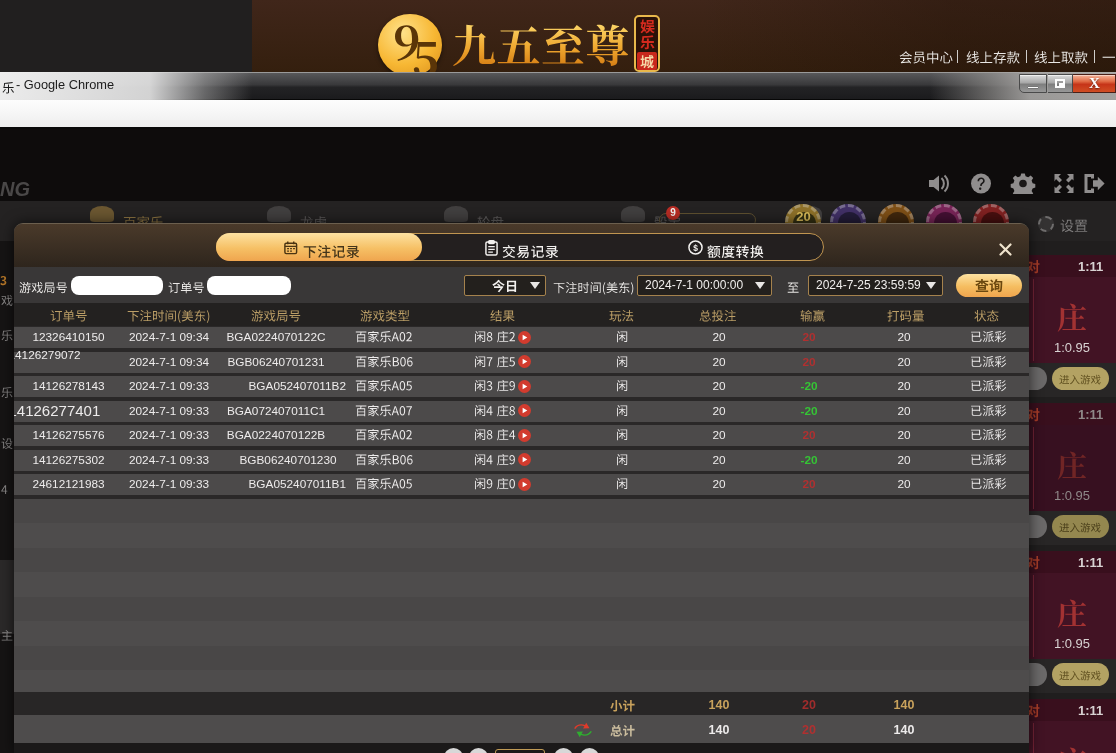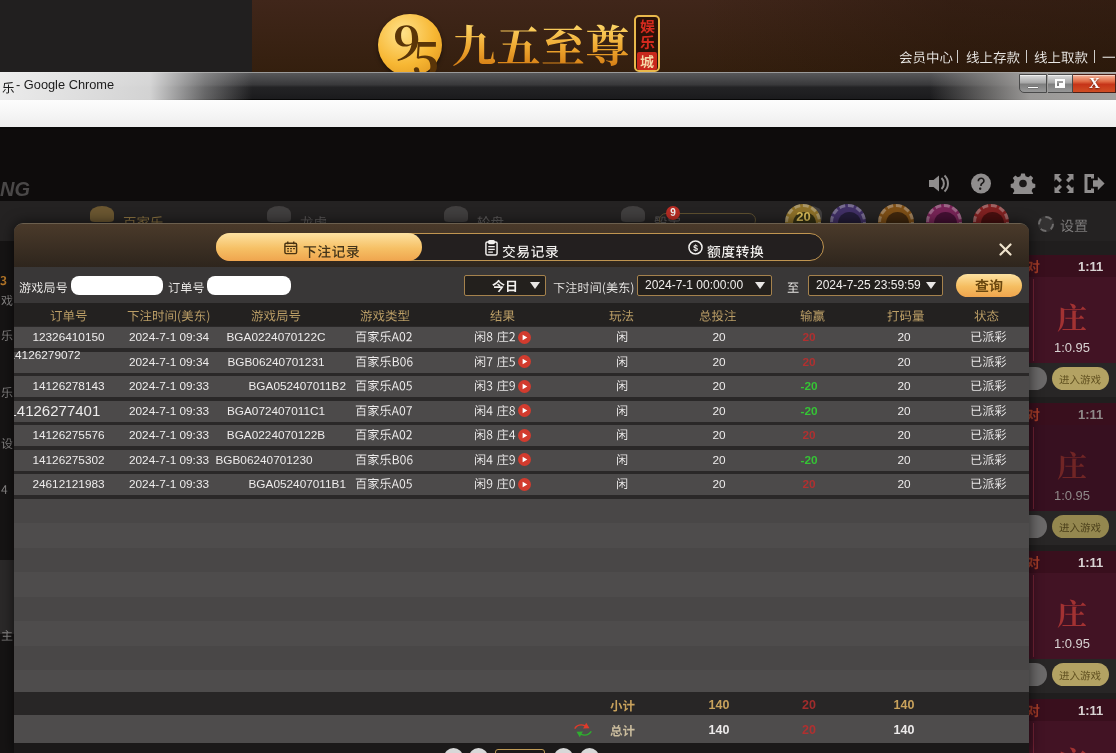--- a/index.html
+++ b/index.html
@@ -441,21 +441,21 @@
       </svg>
       <div class="abs" style="left:665px;top:204.0px;width:80px;height:14px;color:#edebeb;font-size:11.8px;text-align:center;line-height:14px">20</div>
       <div class="abs" style="left:755px;top:204.0px;width:80px;height:14px;color:#b03030;font-size:11.8px;font-weight:bold;text-align:center;line-height:14px">20</div>
       <div class="abs" style="left:850px;top:204.0px;width:80px;height:14px;color:#edebeb;font-size:11.8px;text-align:center;line-height:14px">20</div>
       <svg style="position:absolute;left:955.7px;top:203.3px;overflow:visible" width="37" height="15">
         <path d="M1.1 -9.5V-8.6H9.1V-5.4H2.7V-7.4H1.8V-1.2C1.8 0.3 2.4 0.6 4.4 0.6C4.8 0.6 8.5 0.6 9.0 0.6C11.0 0.6 11.4 -0.0 11.6 -2.3C11.3 -2.3 10.9 -2.5 10.7 -2.7C10.5 -0.7 10.3 -0.3 9.0 -0.3C8.1 -0.3 5.0 -0.3 4.3 -0.3C3.0 -0.3 2.7 -0.5 2.7 -1.2V-4.5H9.1V-3.9H10.1V-9.5ZM13.3 -9.4C14.0 -9.0 14.9 -8.5 15.4 -8.0L15.9 -8.8C15.4 -9.2 14.5 -9.7 13.8 -10.1ZM12.7 -6.1C13.4 -5.8 14.3 -5.2 14.7 -4.8L15.2 -5.6C14.7 -6.0 13.8 -6.5 13.1 -6.8ZM13.0 0.1 13.7 0.7C14.3 -0.4 15.0 -1.9 15.6 -3.2L14.9 -3.8C14.3 -2.4 13.5 -0.8 13.0 0.1ZM18.6 0.9C18.8 0.7 19.2 0.5 21.5 -0.5C21.5 -0.7 21.4 -1.0 21.4 -1.3L19.5 -0.5V-6.4L20.4 -6.5C20.8 -3.3 21.6 -0.6 23.4 0.8C23.5 0.5 23.8 0.2 24.0 0.0C23.1 -0.6 22.4 -1.8 21.9 -3.2C22.5 -3.6 23.3 -4.2 23.9 -4.7L23.2 -5.4C22.9 -5.0 22.2 -4.4 21.7 -3.9C21.5 -4.8 21.3 -5.7 21.2 -6.7C21.9 -6.8 22.5 -7.0 23.0 -7.2L22.3 -7.9C21.5 -7.6 20.0 -7.2 18.7 -7.0V-0.7C18.7 -0.2 18.4 -0.0 18.3 0.1C18.4 0.3 18.6 0.6 18.6 0.9ZM16.7 -9.0V-5.9C16.7 -4.0 16.6 -1.3 15.2 0.6C15.5 0.7 15.8 0.9 16.0 1.0C17.3 -1.0 17.5 -3.9 17.5 -5.9V-8.3C19.5 -8.6 21.7 -9.0 23.3 -9.5L22.5 -10.2C21.2 -9.7 18.7 -9.3 16.7 -9.0ZM30.8 -10.1C29.4 -9.7 27.0 -9.4 25.0 -9.2C25.1 -9.0 25.2 -8.7 25.3 -8.5C27.3 -8.6 29.8 -8.9 31.4 -9.3ZM25.4 -7.6C25.8 -7.1 26.3 -6.2 26.4 -5.7L27.2 -6.0C27.0 -6.6 26.5 -7.4 26.1 -8.0ZM27.5 -8.1C27.9 -7.5 28.2 -6.7 28.3 -6.1L29.1 -6.4C29.0 -6.9 28.6 -7.7 28.3 -8.3ZM30.5 -8.3C30.2 -7.6 29.7 -6.6 29.4 -5.9L30.1 -5.7C30.5 -6.3 31.0 -7.3 31.3 -8.1ZM34.7 -10.0C34.0 -9.1 32.7 -8.1 31.6 -7.5C31.9 -7.4 32.1 -7.1 32.3 -6.9C33.5 -7.5 34.8 -8.6 35.6 -9.7ZM35.1 -6.7C34.3 -5.7 32.9 -4.7 31.7 -4.1C31.9 -3.9 32.2 -3.6 32.4 -3.4C33.6 -4.1 35.0 -5.2 35.9 -6.3ZM35.3 -3.2C34.5 -1.8 32.8 -0.5 31.0 0.2C31.3 0.4 31.5 0.7 31.7 1.0C33.5 0.1 35.2 -1.2 36.2 -2.9ZM28.8 -3.8H28.9L28.8 -3.8ZM27.9 -5.9V-4.7H25.1V-3.8H27.7C27.0 -2.6 25.8 -1.4 24.7 -0.7C24.9 -0.5 25.2 -0.1 25.3 0.1C26.2 -0.6 27.2 -1.6 27.9 -2.7V1.0H28.8V-3.0C29.5 -2.3 30.2 -1.6 30.6 -1.0L31.2 -1.6C30.8 -2.3 29.9 -3.2 29.0 -3.8H31.4V-4.7H28.8V-5.9Z" fill="#edebeb" transform="translate(0,12.2)"></path>
       </svg>
       <div class="abs" style="left:0;top:225.5px;width:1015px;height:21px;background:#4c4a4a"></div>
       <div class="abs" style="left:-5.5px;top:228.5px;width:120px;height:14px;color:#edebeb;font-size:11.8px;text-align:center;line-height:14px">14126275302</div>
       <div class="abs" style="left:95px;top:228.5px;width:120px;height:14px;color:#edebeb;font-size:11.8px;text-align:center;line-height:14px">2024-7-1 09:33</div>
-      <div class="abs" style="left:180px;top:228.5px;width:140px;height:14px;color:#edebeb;font-size:11.8px;text-align:center;line-height:14px">BGB06240701230</div>
+      <div class="abs" style="left:204px;top:228.5px;width:140px;height:14px;color:#edebeb;font-size:11.8px;text-align:center;line-height:14px">BGB06240701230</div>
       <svg style="position:absolute;left:340.9px;top:227.8px;overflow:visible" width="58" height="15">
         <path d="M2.2 -6.9V1.0H3.1V0.2H9.3V1.0H10.2V-6.9H6.1C6.2 -7.4 6.4 -8.1 6.5 -8.7H11.4V-9.6H0.8V-8.7H5.5C5.4 -8.1 5.3 -7.4 5.1 -6.9ZM3.1 -2.9H9.3V-0.7H3.1ZM3.1 -3.8V-6.0H9.3V-3.8ZM17.4 -10.1C17.5 -9.8 17.7 -9.5 17.8 -9.1H13.2V-6.6H14.1V-8.3H22.5V-6.6H23.5V-9.1H18.9C18.8 -9.5 18.5 -10.0 18.3 -10.3ZM21.8 -5.9C21.2 -5.2 20.1 -4.4 19.2 -3.8C18.9 -4.5 18.5 -5.1 17.9 -5.7C18.2 -5.9 18.5 -6.1 18.8 -6.3H21.8V-7.1H14.7V-6.3H17.5C16.4 -5.6 14.7 -4.9 13.2 -4.6C13.3 -4.4 13.6 -4.0 13.7 -3.8C14.8 -4.2 16.1 -4.7 17.2 -5.3C17.4 -5.1 17.6 -4.8 17.8 -4.6C16.8 -3.8 14.7 -2.9 13.2 -2.5C13.3 -2.3 13.5 -2.0 13.6 -1.8C15.1 -2.3 17.0 -3.1 18.2 -4.0C18.3 -3.7 18.4 -3.4 18.5 -3.1C17.3 -2.0 14.9 -0.8 12.9 -0.4C13.1 -0.2 13.3 0.2 13.4 0.4C15.2 -0.1 17.3 -1.2 18.7 -2.2C18.8 -1.2 18.6 -0.4 18.2 -0.1C18.0 0.1 17.7 0.1 17.4 0.1C17.2 0.1 16.7 0.1 16.3 0.1C16.4 0.3 16.5 0.7 16.5 0.9C16.9 0.9 17.3 1.0 17.6 1.0C18.1 1.0 18.5 0.9 18.8 0.5C19.5 0.0 19.8 -1.5 19.4 -3.1L20.0 -3.4C20.7 -1.7 21.8 -0.2 23.4 0.5C23.5 0.2 23.8 -0.1 24.0 -0.3C22.4 -0.9 21.3 -2.3 20.7 -3.9C21.4 -4.3 22.0 -4.8 22.6 -5.3ZM27.3 -3.4C26.7 -2.3 25.7 -1.1 24.9 -0.4C25.1 -0.2 25.4 0.0 25.6 0.2C26.5 -0.6 27.5 -1.9 28.2 -3.1ZM32.8 -3.0C33.7 -2.0 34.8 -0.7 35.3 0.2L36.1 -0.3C35.6 -1.1 34.5 -2.4 33.6 -3.4ZM26.0 -4.3C26.1 -4.4 26.6 -4.4 27.4 -4.4H30.3V-0.2C30.3 -0.0 30.2 0.0 30.0 0.0C29.8 0.0 29.1 0.1 28.3 0.0C28.4 0.3 28.6 0.7 28.6 1.0C29.7 1.0 30.3 0.9 30.7 0.8C31.1 0.6 31.2 0.4 31.2 -0.2V-4.4H35.7L35.7 -5.4H31.2V-7.8H30.3V-5.4H26.9C27.1 -6.3 27.3 -7.4 27.4 -8.5C30.0 -8.6 33.1 -8.8 35.1 -9.3L34.6 -10.1C32.7 -9.6 29.3 -9.4 26.5 -9.3C26.5 -7.9 26.1 -6.3 26.0 -5.9C25.9 -5.5 25.8 -5.2 25.7 -5.1C25.8 -4.9 25.9 -4.5 26.0 -4.3ZM37.8 0.0H40.7C42.7 0.0 44.1 -0.9 44.1 -2.6C44.1 -3.8 43.3 -4.6 42.2 -4.8V-4.8C43.1 -5.1 43.6 -5.9 43.6 -6.8C43.6 -8.3 42.3 -8.9 40.5 -8.9H37.8ZM39.0 -5.1V-8.1H40.3C41.7 -8.1 42.4 -7.7 42.4 -6.6C42.4 -5.7 41.8 -5.1 40.3 -5.1ZM39.0 -0.9V-4.3H40.5C42.1 -4.3 43.0 -3.8 43.0 -2.7C43.0 -1.5 42.1 -0.9 40.5 -0.9ZM48.0 0.2C49.7 0.2 50.8 -1.4 50.8 -4.5C50.8 -7.6 49.7 -9.1 48.0 -9.1C46.3 -9.1 45.2 -7.6 45.2 -4.5C45.2 -1.4 46.3 0.2 48.0 0.2ZM48.0 -0.7C47.0 -0.7 46.3 -1.9 46.3 -4.5C46.3 -7.1 47.0 -8.2 48.0 -8.2C49.0 -8.2 49.7 -7.1 49.7 -4.5C49.7 -1.9 49.0 -0.7 48.0 -0.7ZM55.1 0.2C56.4 0.2 57.6 -1.0 57.6 -2.7C57.6 -4.6 56.7 -5.6 55.1 -5.6C54.4 -5.6 53.7 -5.1 53.1 -4.5C53.2 -7.2 54.2 -8.2 55.4 -8.2C56.0 -8.2 56.5 -7.9 56.8 -7.5L57.5 -8.2C57.0 -8.7 56.3 -9.1 55.4 -9.1C53.6 -9.1 52.1 -7.8 52.1 -4.3C52.1 -1.3 53.4 0.2 55.1 0.2ZM53.1 -3.6C53.7 -4.4 54.4 -4.7 55.0 -4.7C56.0 -4.7 56.6 -4.0 56.6 -2.7C56.6 -1.5 55.9 -0.7 55.1 -0.7C53.9 -0.7 53.3 -1.7 53.1 -3.6Z" fill="#edebeb" transform="translate(0,12.2)"></path>
       </svg>
       <svg style="position:absolute;left:459.8px;top:227.8px;overflow:visible" width="42" height="15">
         <path d="M1.0 -7.5V1.0H1.9V-7.5ZM1.5 -9.7C2.1 -9.0 2.9 -8.1 3.2 -7.4L4.0 -8.0C3.6 -8.6 2.8 -9.5 2.1 -10.1ZM4.4 -9.7V-8.9H10.3V-0.4C10.3 -0.1 10.2 -0.1 10.0 -0.0C9.8 -0.0 9.0 -0.0 8.1 -0.1C8.2 0.2 8.4 0.6 8.4 0.9C9.5 0.9 10.3 0.8 10.7 0.7C11.1 0.5 11.2 0.2 11.2 -0.4V-9.7ZM5.7 -7.6V-5.9H2.9V-5.1H5.3C4.7 -3.9 3.6 -2.7 2.6 -2.0C2.8 -1.9 3.0 -1.6 3.2 -1.4C4.1 -2.0 5.0 -3.1 5.7 -4.3V-0.1H6.5V-4.4C7.4 -3.4 8.3 -2.4 8.8 -1.7L9.4 -2.2C8.9 -3.0 7.8 -4.2 6.8 -5.1H9.5V-5.9H6.5V-7.6ZM16.3 0.0H17.4V-2.5H18.6V-3.4H17.4V-8.9H16.2L12.4 -3.2V-2.5H16.3ZM16.3 -3.4H13.6L15.6 -6.4C15.9 -6.8 16.1 -7.3 16.4 -7.7H16.4C16.4 -7.3 16.3 -6.5 16.3 -6.1ZM29.2 -7.3V-4.8H26.0V-3.9H29.2V-0.3H25.2V0.6H34.3V-0.3H30.2V-3.9H33.6V-4.8H30.2V-7.3ZM28.4 -10.1C28.6 -9.6 28.9 -9.0 29.1 -8.6H24.2V-5.4C24.2 -3.6 24.1 -1.1 23.1 0.7C23.4 0.7 23.8 1.0 23.9 1.1C25.0 -0.8 25.1 -3.5 25.1 -5.4V-7.7H34.2V-8.6H29.3L30.0 -8.8C29.9 -9.2 29.5 -9.9 29.3 -10.3ZM37.7 0.2C39.4 0.2 40.9 -1.2 40.9 -4.9C40.9 -7.7 39.7 -9.1 37.9 -9.1C36.5 -9.1 35.4 -7.9 35.4 -6.2C35.4 -4.4 36.3 -3.4 37.8 -3.4C38.6 -3.4 39.3 -3.8 39.9 -4.5C39.8 -1.7 38.8 -0.8 37.7 -0.8C37.1 -0.8 36.5 -1.0 36.1 -1.5L35.5 -0.8C36.0 -0.2 36.7 0.2 37.7 0.2ZM39.9 -5.4C39.3 -4.6 38.6 -4.2 38.0 -4.2C37.0 -4.2 36.4 -5.0 36.4 -6.2C36.4 -7.4 37.1 -8.2 37.9 -8.2C39.1 -8.2 39.8 -7.3 39.9 -5.4Z" fill="#edebeb" transform="translate(0,12.2)"></path>
       </svg>
       <svg class="abs" style="left:504px;top:229.0px" width="13" height="13" viewBox="0 0 14 14">
 <circle cx="7" cy="7" r="7" fill="#d23b2e"></circle>
         <path d="M5 4l5 3-5 3z" fill="#fff"></path>
       </svg>

